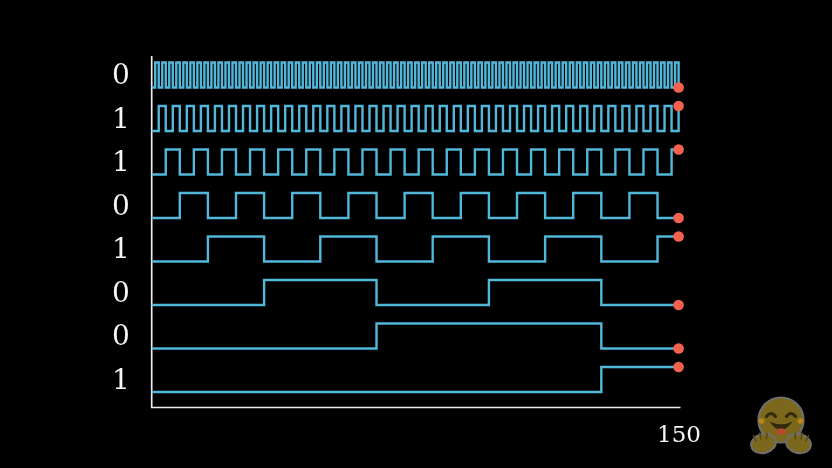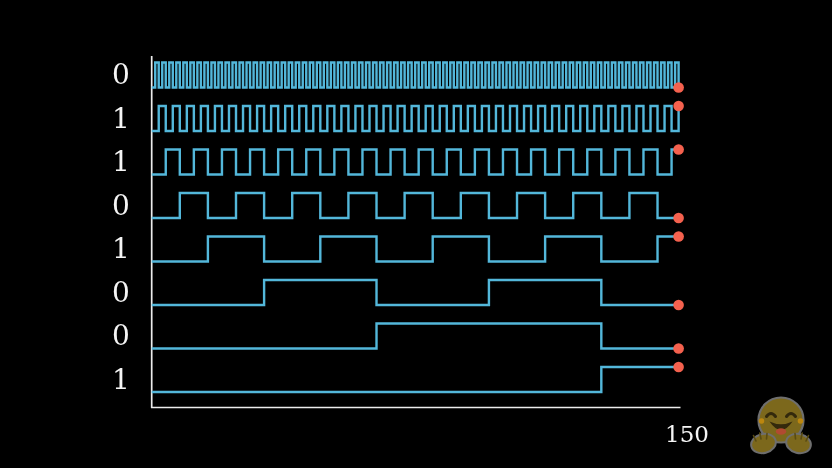--- a/index.html
+++ b/index.html
@@ -2,21 +2,21 @@
 <html><head>
 <meta charset="utf-8">
 <style>
   html,body{margin:0;padding:0;background:#000;}
   #screen{position:relative;width:832px;height:468px;background:#000;overflow:hidden;
           font-family:"DejaVu Serif", serif;}
   #plot{position:absolute;left:0;top:0;width:832px;height:468px;}
   .bit-label{position:absolute;left:95px;width:52px;height:30px;line-height:30px;
              text-align:center;font-size:28px;color:#F5F5F5;}
   .time-label{position:absolute;left:649px;top:421px;width:60px;height:26px;line-height:26px;
-              text-align:right;font-size:23px;color:#F5F5F5;}
+              text-align:center;font-size:23px;color:#F5F5F5;}
   .hf{position:absolute;left:749px;top:395px;width:64px;height:62px;}
 </style>
 </head>
 <body>
 
 <div id="screen">
 
   <svg id="plot" xmlns="http://www.w3.org/2000/svg" viewBox="0 0 832 468">
       <path d="M151.7 56 V407.5 M150.89999999999998 407.5 H680.5" stroke="#ECECEC" stroke-width="1.7" fill="none"></path>
       <path d="M151.7 87.5H155.21V62.5H158.73V87.5H162.24V62.5H165.75V87.5H169.26V62.5H172.78V87.5H176.29V62.5H179.80V87.5H183.31V62.5H186.83V87.5H190.34V62.5H193.85V87.5H197.36V62.5H200.88V87.5H204.39V62.5H207.90V87.5H211.42V62.5H214.93V87.5H218.44V62.5H221.95V87.5H225.47V62.5H228.98V87.5H232.49V62.5H236.00V87.5H239.52V62.5H243.03V87.5H246.54V62.5H250.05V87.5H253.57V62.5H257.08V87.5H260.59V62.5H264.11V87.5H267.62V62.5H271.13V87.5H274.64V62.5H278.16V87.5H281.67V62.5H285.18V87.5H288.69V62.5H292.21V87.5H295.72V62.5H299.23V87.5H302.74V62.5H306.26V87.5H309.77V62.5H313.28V87.5H316.80V62.5H320.31V87.5H323.82V62.5H327.33V87.5H330.85V62.5H334.36V87.5H337.87V62.5H341.38V87.5H344.90V62.5H348.41V87.5H351.92V62.5H355.43V87.5H358.95V62.5H362.46V87.5H365.97V62.5H369.49V87.5H373.00V62.5H376.51V87.5H380.02V62.5H383.54V87.5H387.05V62.5H390.56V87.5H394.07V62.5H397.59V87.5H401.10V62.5H404.61V87.5H408.12V62.5H411.64V87.5H415.15V62.5H418.66V87.5H422.18V62.5H425.69V87.5H429.20V62.5H432.71V87.5H436.23V62.5H439.74V87.5H443.25V62.5H446.76V87.5H450.28V62.5H453.79V87.5H457.30V62.5H460.81V87.5H464.33V62.5H467.84V87.5H471.35V62.5H474.87V87.5H478.38V62.5H481.89V87.5H485.40V62.5H488.92V87.5H492.43V62.5H495.94V87.5H499.45V62.5H502.97V87.5H506.48V62.5H509.99V87.5H513.50V62.5H517.02V87.5H520.53V62.5H524.04V87.5H527.56V62.5H531.07V87.5H534.58V62.5H538.09V87.5H541.61V62.5H545.12V87.5H548.63V62.5H552.14V87.5H555.66V62.5H559.17V87.5H562.68V62.5H566.19V87.5H569.71V62.5H573.22V87.5H576.73V62.5H580.25V87.5H583.76V62.5H587.27V87.5H590.78V62.5H594.30V87.5H597.81V62.5H601.32V87.5H604.83V62.5H608.35V87.5H611.86V62.5H615.37V87.5H618.88V62.5H622.40V87.5H625.91V62.5H629.42V87.5H632.94V62.5H636.45V87.5H639.96V62.5H643.47V87.5H646.99V62.5H650.50V87.5H654.01V62.5H657.52V87.5H661.04V62.5H664.55V87.5H668.06V62.5H671.57V87.5H675.09V62.5H678.60V87.5" stroke="#53B7DA" stroke-width="2.4" fill="none" stroke-linejoin="miter"></path>

